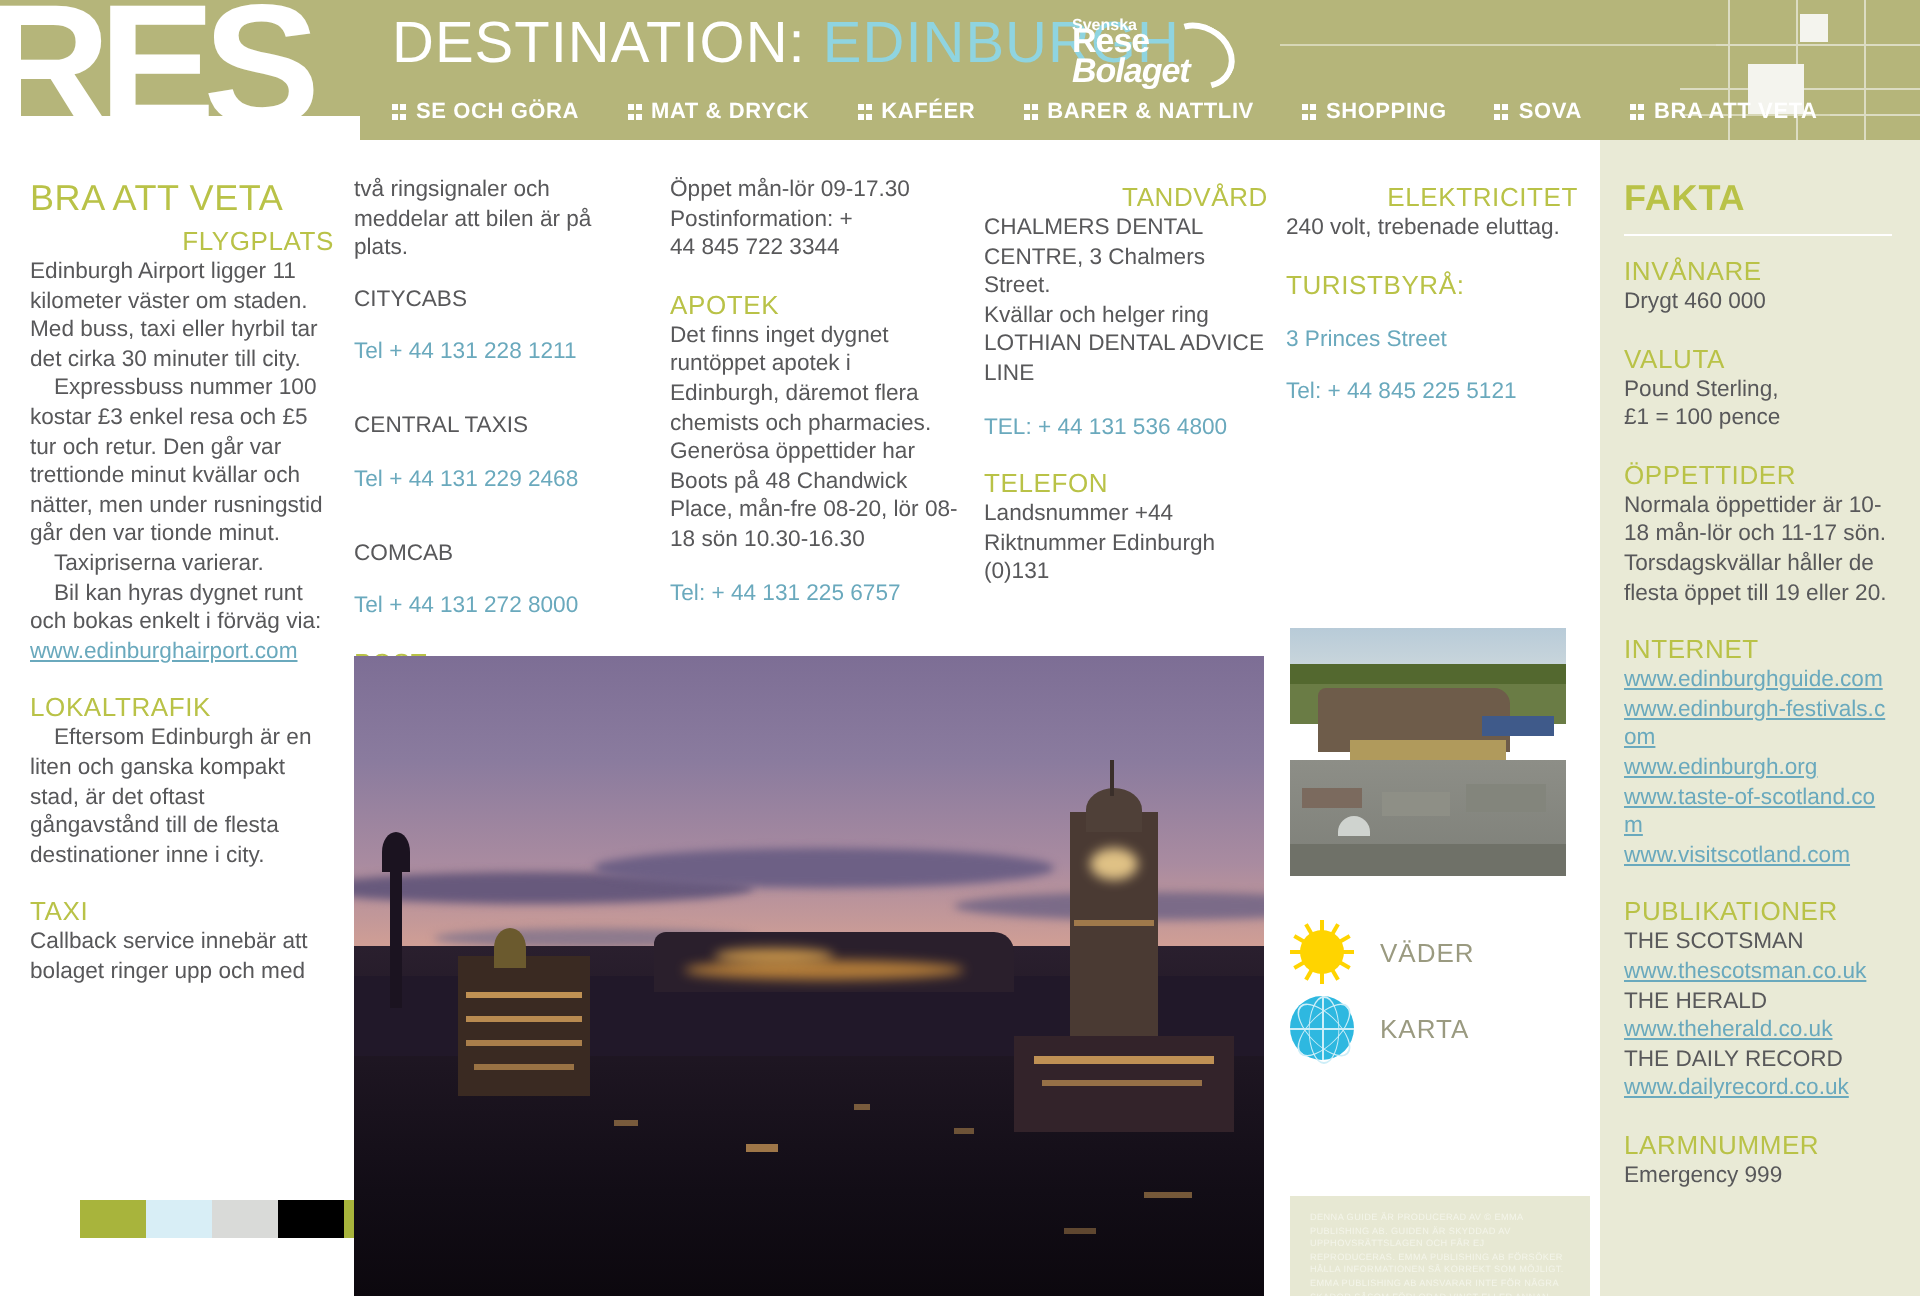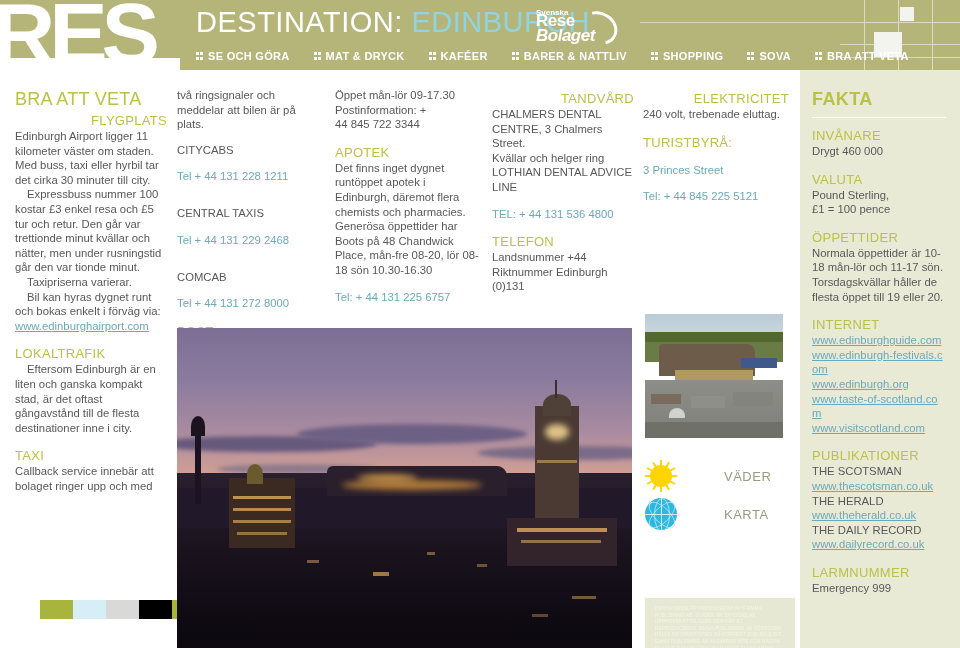--- a/index.html
+++ b/index.html
@@ -83,21 +83,21 @@
   .cs-sky{position:absolute;left:0;top:0;width:138px;height:26px;background:linear-gradient(180deg,#b8cbd8,#cfd9dd);}
   .cs-hill{position:absolute;left:0;top:18px;width:138px;height:26px;background:#53682f;}
   .cs-hill2{position:absolute;left:0;top:28px;width:138px;height:20px;background:#6a7c45;}
   .cs-rock{position:absolute;left:14px;top:30px;width:96px;height:32px;background:#6e5c4a;border-radius:4px 8px 0 0;}
   .cs-grass{position:absolute;left:30px;top:56px;width:78px;height:18px;background:#b09a5c;}
   .cs-town{position:absolute;left:0;bottom:0;width:138px;height:58px;background:linear-gradient(180deg,#8d8e87,#7d7f78);}
   .cs-roof{position:absolute;background:#6d6b63;}
   .cs-dome{position:absolute;left:24px;bottom:20px;width:16px;height:10px;background:#cfd3cf;border-radius:8px 8px 0 0;}
 
   
-  .iconrow{position:absolute;display:flex;align-items:center;cursor:pointer;gap:34px;}
+  .iconrow{position:absolute;display:flex;align-items:center;cursor:pointer;}
   .ic-vader{left:645px;top:390px;}
   .ic-karta{left:645px;top:428px;}
   .ic-label{margin-left:13px;font-size:13px;color:#9a9a80;letter-spacing:0.5px;}
   .sun{position:relative;width:32px;height:32px;}
   .sun .core{position:absolute;left:5px;top:5px;width:22px;height:22px;background:#ffd400;border-radius:50%;}
   .sun .ray{position:absolute;left:15px;top:0;width:2px;height:32px;background:#ffd400;transform-origin:50% 50%;}
   .globe{position:relative;width:32px;height:32px;}
   .globe .ball{position:absolute;left:0;top:0;width:32px;height:32px;background:#2eb8e0;border-radius:50%;}
   .globe .mer{position:absolute;left:50%;top:0;width:32px;height:32px;margin-left:-16px;border:1.2px solid #cdeef8;border-radius:50%;}
   .globe .eq{position:absolute;left:0;top:50%;width:32px;height:1.2px;background:#cdeef8;}

